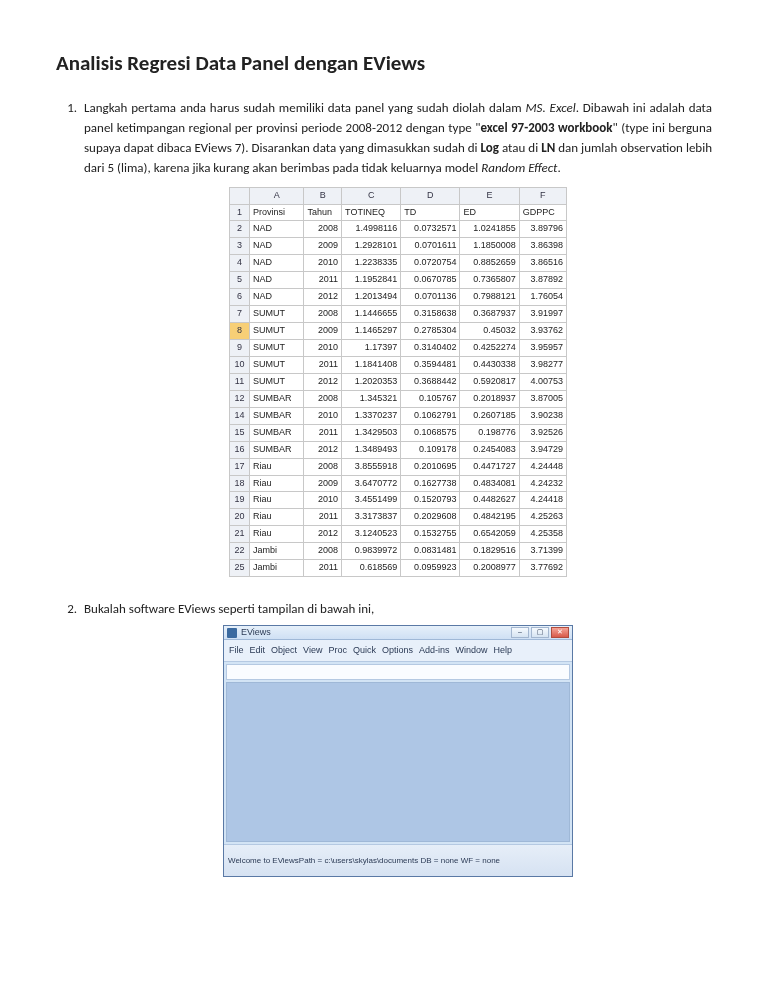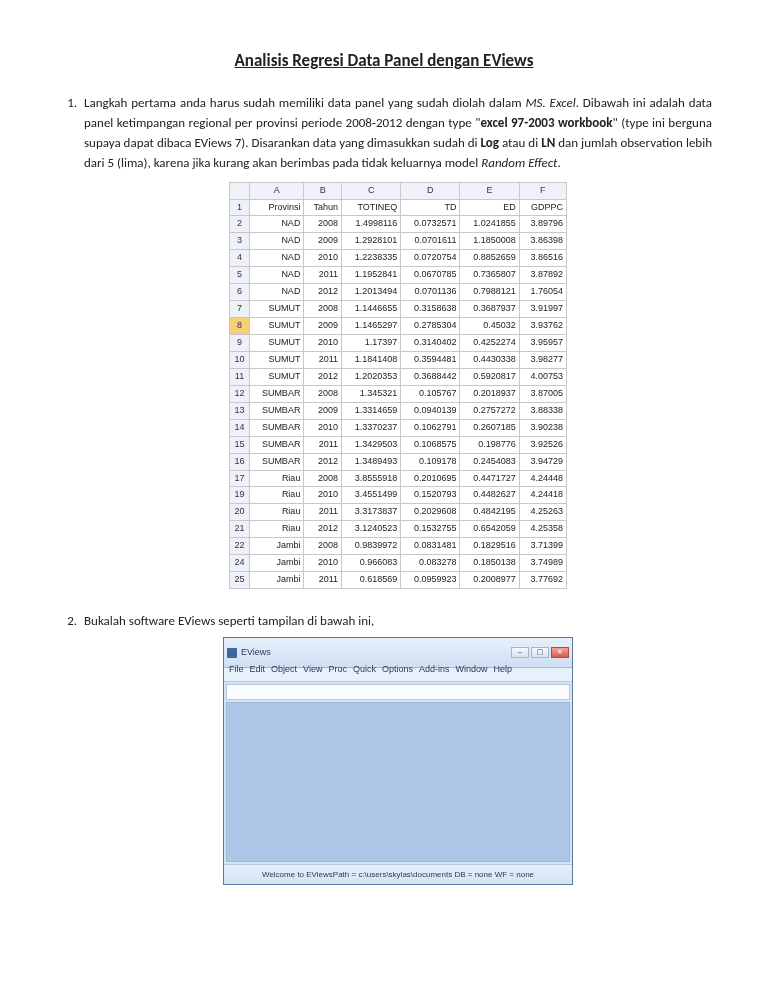--- a/index.html
+++ b/index.html
@@ -6,24 +6,22 @@
   body {
     margin: 0;
     font-family: "Calibri", "Segoe UI", Arial, sans-serif;
     font-size: 13px;
     color: #222;
     background: #fff;
     width: 768px;
     padding: 50px 56px 30px 56px;
   }
   h1.title {
-    text-align: center;
-    font-size: 17px;
+    font-size: 21px;
     font-weight: bold;
-    text-decoration: underline;
     margin: 0 0 22px 0;
   }
   ol.main {
     margin: 0;
     padding-left: 24px;
   }
   ol.main > li {
     margin-bottom: 22px;
     line-height: 1.55;
     text-align: justify;
@@ -56,38 +54,38 @@
     font-weight: normal;
     text-align: center;
     color: #334;
   }
   table.sheet td.rownum {
     background: #eef1f6;
     text-align: center;
     color: #334;
     width: 20px;
   }
-  table.sheet td.textcell { text-align: right; }
+  table.sheet td.textcell { text-align: left; }
   table.sheet tr.sel td.rownum { background: #f7cf76; }
   table.sheet tr.sel td { background: #fff; }
   table.sheet tr.sel td.rownum + td,
   table.sheet tr.sel td { }
   table.sheet th.corner { background:#eef1f6; }
 
   
   .ev-wrap {
     margin: 6px auto 0 auto;
     width: 350px;
     border: 1px solid #5a79a5;
     background: #d3e4f5;
     font-family: "Segoe UI", Tahoma, sans-serif;
     font-size: 9px;
   }
   .ev-titlebar {
-    height: 30px;
+    height: 14px;
     background: linear-gradient(#e6f0fa, #cfe0f4);
     border-bottom: 1px solid #9fb8d7;
     display: flex;
     align-items: center;
     padding: 0 3px;
     color: #2b3a55;
   }
   .ev-titlebar .icon {
     width: 10px; height: 10px;
     background:#3b6aa0;
@@ -102,50 +100,50 @@
     background: linear-gradient(#f5f9fd,#d6e4f2);
     display:flex;align-items:center;justify-content:center;
     font-size:7px;color:#2b3a55;
   }
   .ev-winbtn.close {
     background: linear-gradient(#f4a397,#d85a4a);
     color:#fff;
     border-color:#b04c3e;
   }
   .ev-menu {
-    height: 14px;
+    height: 22px;
     background:#e8f0fa;
     border-bottom:1px solid #b5c9e2;
     display:flex;
     gap:6px;
     padding:4px 5px;
-    align-items:flex-end;
+    align-items:center;
     color:#2b3a55;
   }
   .ev-cmdbar {
     height:16px;
     background:#fafcff;
     border:1px solid #b5c9e2;
     margin:2px 2px;
   }
   .ev-body {
     height:160px;
     background:#aec6e5;
     margin:0 2px 2px 2px;
     border:1px solid #9fb8d7;
   }
   .ev-status {
-    height:20px;
+    height:32px;
     background:linear-gradient(#e6eef8,#d6e2f2);
     border-top:1px solid #b5c9e2;
     display:flex;
     align-items:center;
     padding:0 4px;
     color:#2b3a55;
-    justify-content:center;
+    justify-content:flex-start;
     font-size:8px;
   }
 
   
   .footer-space { height: 160px; }
 </style>
 </head>
 <body>
 
 <h1 class="title">Analisis Regresi Data Panel dengan EViews</h1>
@@ -272,29 +270,20 @@
             <tr>
               <td class="rownum">12</td>
               <td class="textcell">SUMBAR</td>
               <td>2008</td>
               <td>1.345321</td>
               <td>0.105767</td>
               <td>0.2018937</td>
               <td>3.87005</td>
             </tr>
             <tr>
-              <td class="rownum">13</td>
-              <td class="textcell">SUMBAR</td>
-              <td>2009</td>
-              <td>1.3314659</td>
-              <td>0.0940139</td>
-              <td>0.2757272</td>
-              <td>3.88338</td>
-            </tr>
-            <tr>
               <td class="rownum">14</td>
               <td class="textcell">SUMBAR</td>
               <td>2010</td>
               <td>1.3370237</td>
               <td>0.1062791</td>
               <td>0.2607185</td>
               <td>3.90238</td>
             </tr>
             <tr>
               <td class="rownum">15</td>
@@ -317,20 +306,29 @@
             <tr>
               <td class="rownum">17</td>
               <td class="textcell">Riau</td>
               <td>2008</td>
               <td>3.8555918</td>
               <td>0.2010695</td>
               <td>0.4471727</td>
               <td>4.24448</td>
             </tr>
             <tr>
+              <td class="rownum">18</td>
+              <td class="textcell">Riau</td>
+              <td>2009</td>
+              <td>3.6470772</td>
+              <td>0.1627738</td>
+              <td>0.4834081</td>
+              <td>4.24232</td>
+            </tr>
+            <tr>
               <td class="rownum">19</td>
               <td class="textcell">Riau</td>
               <td>2010</td>
               <td>3.4551499</td>
               <td>0.1520793</td>
               <td>0.4482627</td>
               <td>4.24418</td>
             </tr>
             <tr>
               <td class="rownum">20</td>
@@ -351,29 +349,20 @@
               <td>4.25358</td>
             </tr>
             <tr>
               <td class="rownum">22</td>
               <td class="textcell">Jambi</td>
               <td>2008</td>
               <td>0.9839972</td>
               <td>0.0831481</td>
               <td>0.1829516</td>
               <td>3.71399</td>
-            </tr>
-            <tr>
-              <td class="rownum">24</td>
-              <td class="textcell">Jambi</td>
-              <td>2010</td>
-              <td>0.966083</td>
-              <td>0.083278</td>
-              <td>0.1850138</td>
-              <td>3.74989</td>
             </tr>
             <tr>
               <td class="rownum">25</td>
               <td class="textcell">Jambi</td>
               <td>2011</td>
               <td>0.618569</td>
               <td>0.0959923</td>
               <td>0.2008977</td>
               <td>3.77692</td>
             </tr>

